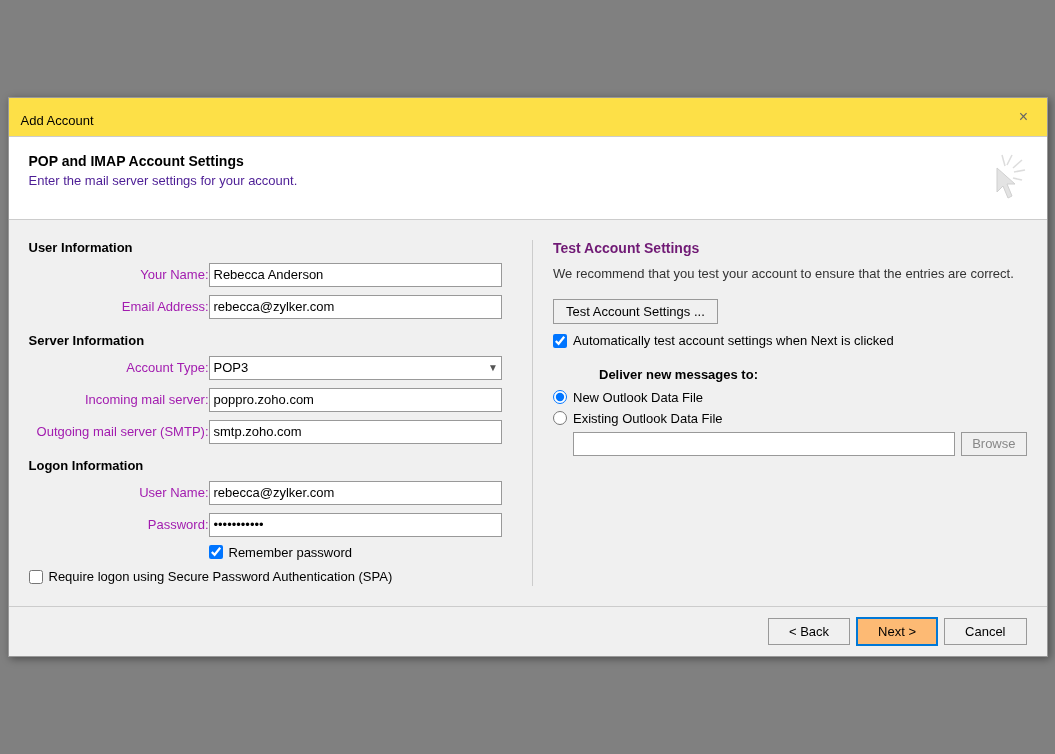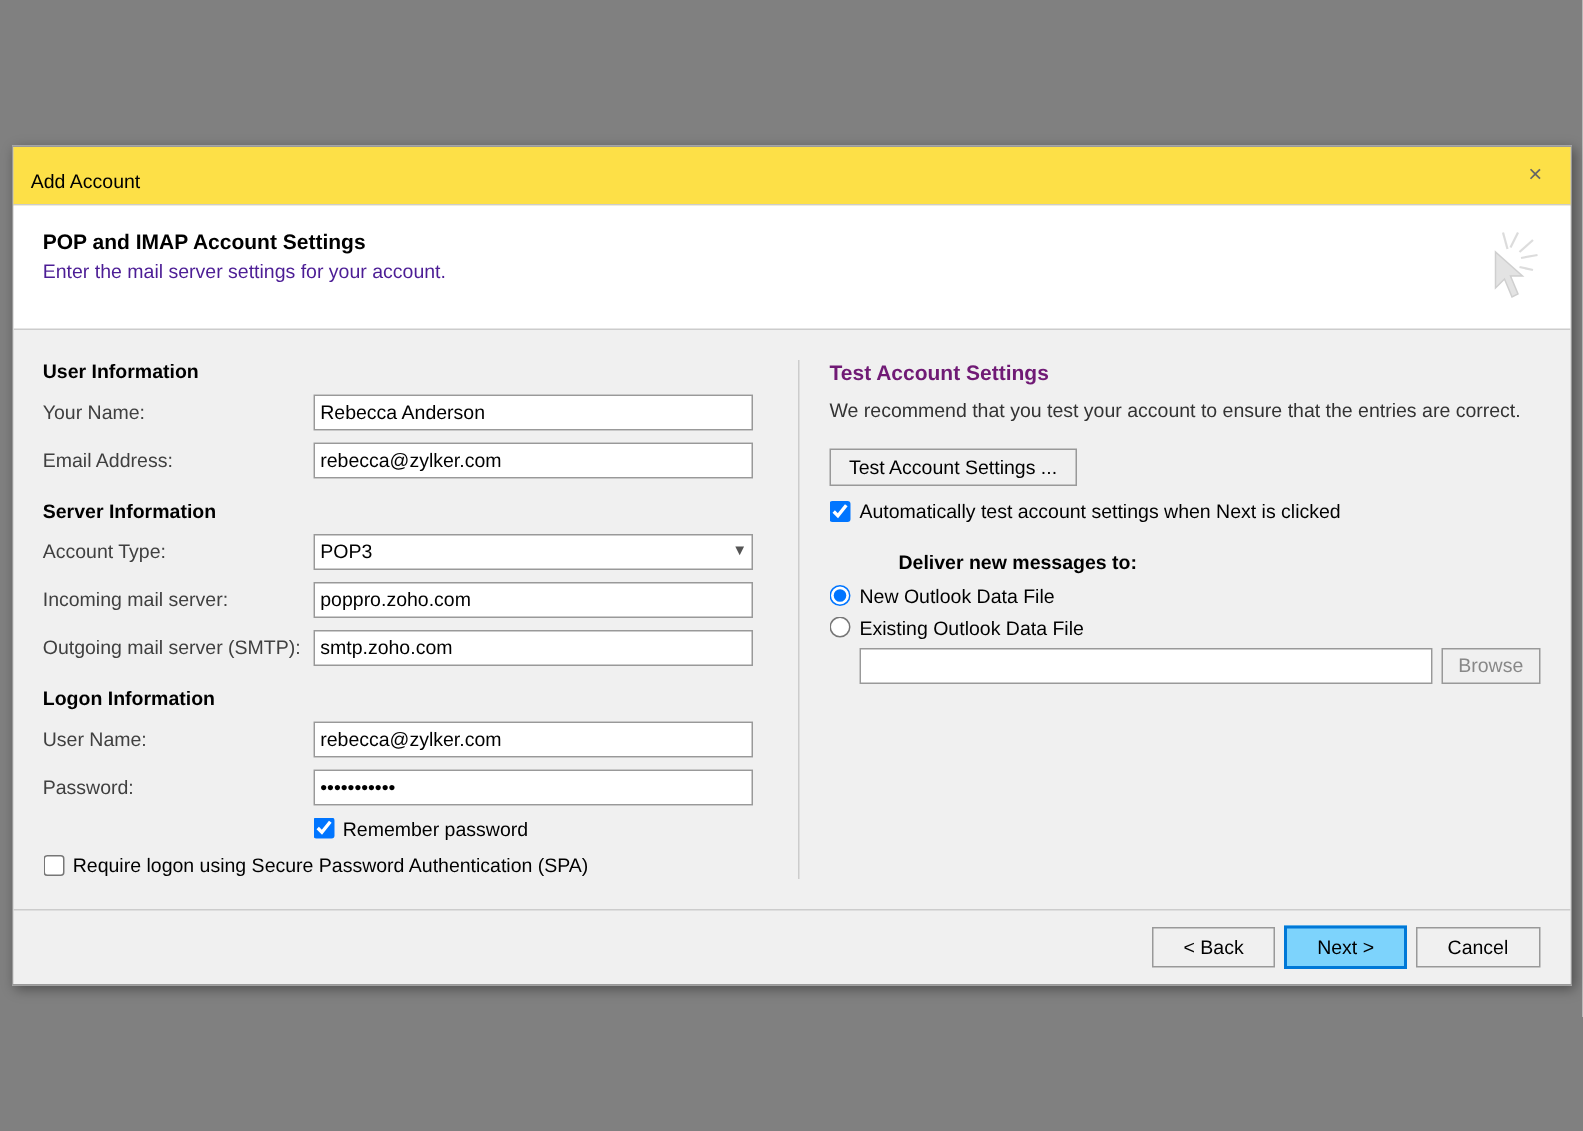--- a/index.html
+++ b/index.html
@@ -94,22 +94,22 @@
     }
     .section-title:first-child { margin-top: 0; }
     .form-row {
       display: flex;
       align-items: center;
       margin-bottom: 8px;
     }
     .form-label {
       width: 180px;
       font-size: 13px;
-      color: #404040;
-      text-align: left;
+      color: #a21caf;
+      text-align: right;
     }
     .form-input {
       flex: 1;
       height: 24px;
       border: 1px solid #999;
       background: #fff;
       padding: 2px 4px;
       font-size: 13px;
       font-family: 'Segoe UI', Arial, sans-serif;
       outline: none;
@@ -290,21 +290,21 @@
     .footer-btn {
       padding: 5px 20px;
       border: 1px solid #999;
       background: #f0f0f0;
       font-size: 13px;
       cursor: pointer;
       font-family: 'Segoe UI', Arial, sans-serif;
       min-width: 80px;
     }
     .footer-btn.primary {
-      background: #7dd3fc;
+      background: #fdba74;
       border: 2px solid #0078d7;
       color: #000;
       font-weight: normal;
     }
   </style>
 </head>
 <body>
 
 <div class="dialog">
 

